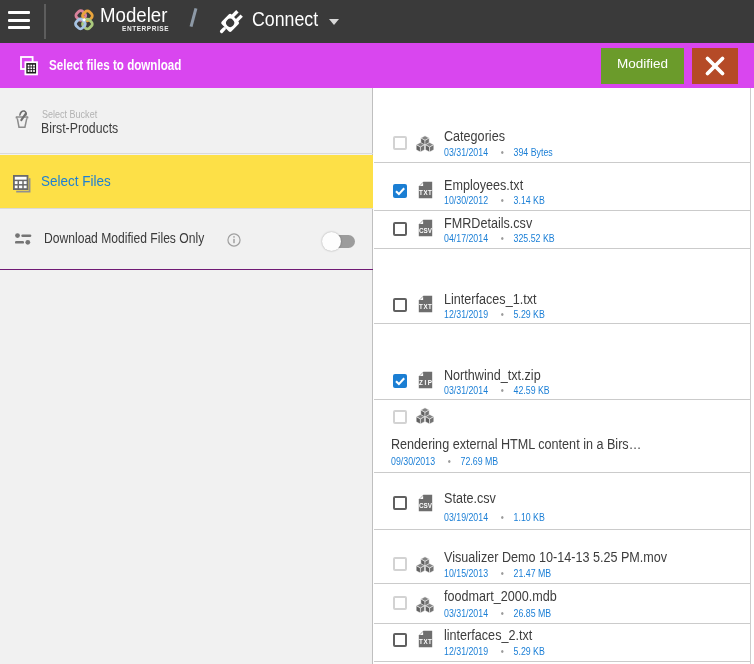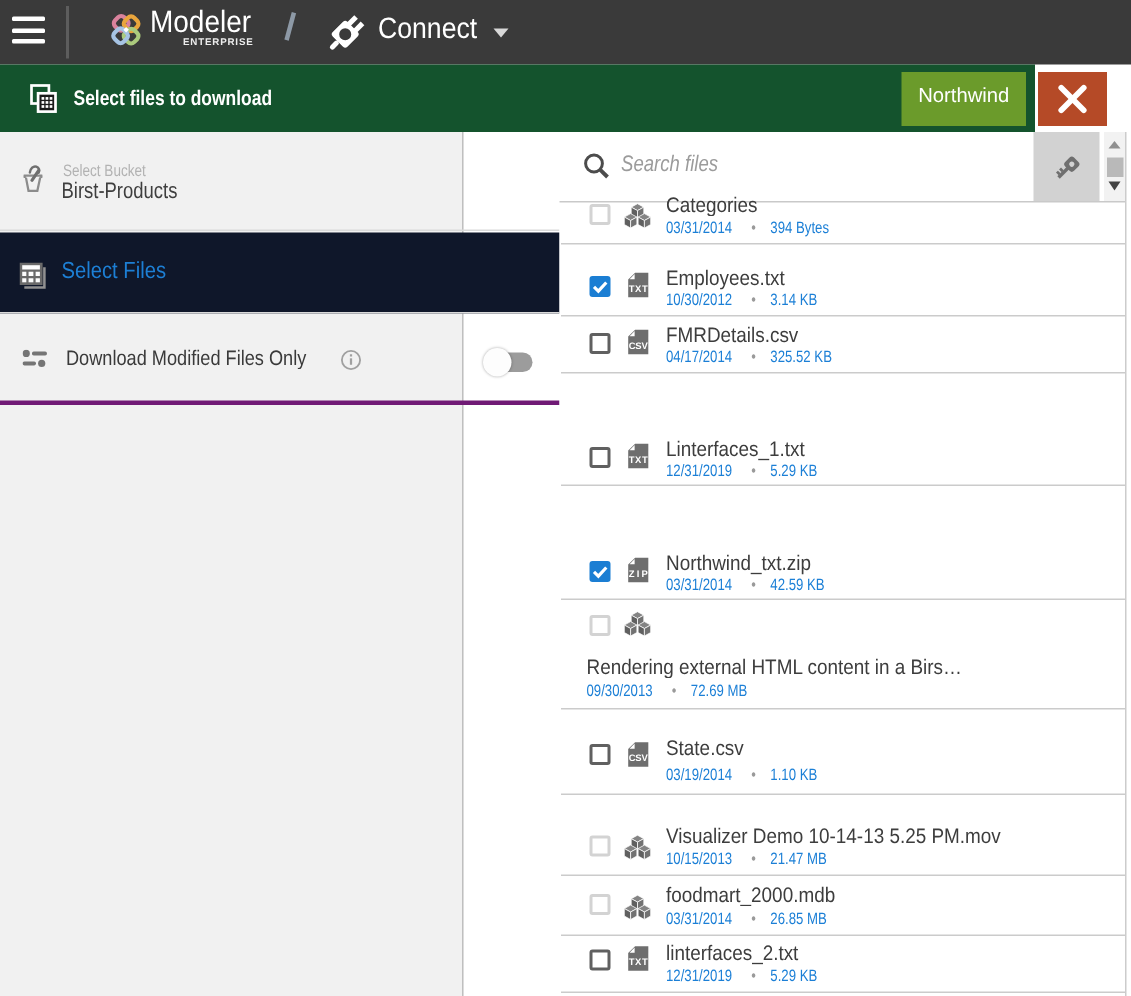--- a/index.html
+++ b/index.html
@@ -1,36 +1,36 @@
 <!DOCTYPE html>
 <html><head>
 <meta charset="utf-8">
 <style>
 *{margin:0;padding:0;box-sizing:border-box;}
 html,body{width:754px;height:664px;overflow:hidden;background:#fff;font-family:"Liberation Sans",sans-serif;}
 .abs{position:absolute;}
 #topbar{position:absolute;left:0;top:0;width:754px;height:43px;background:#3a3a3a;}
-#bar2{position:absolute;left:0;top:43px;width:690px;height:45px;background:#14532d;}
-#leftpanel{position:absolute;left:0;top:88px;width:309px;height:576px;background:#f1f1f1;border-right:1.5px solid #bfbfbf;}
+#bar2{position:absolute;left:0;top:43px;width:754px;height:45px;background:#d946ef;}
+#leftpanel{position:absolute;left:0;top:88px;width:373px;height:576px;background:#f1f1f1;border-right:1.5px solid #bfbfbf;}
 #rightpanel{position:absolute;left:373px;top:88px;width:381px;height:576px;background:#fff;}
 .hbar{position:absolute;left:8px;width:22px;height:3px;background:#fff;border-radius:1px;}
 #tdiv{position:absolute;left:44px;top:4px;width:2px;height:35px;background:#5d5d5d;}
 #modeler{position:absolute;left:100px;top:2.5px;color:#fff;font-size:20.5px;transform:scaleX(0.91);transform-origin:0 0;}
 #enterprise{position:absolute;left:122px;top:24.5px;color:#ececec;font-size:6.5px;font-weight:bold;letter-spacing:0.55px;}
 #slash{position:absolute;left:192px;top:8px;width:2.6px;height:19px;background:#8d99a6;transform:rotate(15deg);}
 #connect{position:absolute;left:252px;top:7.5px;color:#fff;font-size:19.5px;transform:scaleX(0.91);transform-origin:0 0;}
 #caret{position:absolute;left:329px;top:19px;width:0;height:0;border-left:5px solid transparent;border-right:5px solid transparent;border-top:6px solid #d8d8d8;}
 #sftd{position:absolute;left:49px;top:14px;color:#fff;font-size:14px;font-weight:bold;transform:scaleX(0.83);transform-origin:0 0;white-space:nowrap;}
 #btn-dl{position:absolute;left:601px;top:5px;width:83px;height:36px;background:#6b9b2b;color:#fff;font-size:13.5px;text-align:center;line-height:31.5px;}
 #btn-x{position:absolute;left:692px;top:5px;width:46px;height:36px;background:#b54a27;}
 
 .lrow{position:absolute;left:0;width:373px;}
 #lr1{top:0;height:66px;border-bottom:1px solid #dadada;}
-#lr2{top:67px;height:54px;background:#0f172a;border-bottom:1px solid #dadada;}
-#lr3{top:122px;height:60px;border-bottom:3px solid #701a75;}
+#lr2{top:67px;height:54px;background:#fde047;border-bottom:1px solid #dadada;}
+#lr3{top:122px;height:60px;border-bottom:1px solid #701a75;}
 .lbl-sm{position:absolute;left:41.5px;top:19.5px;font-size:11px;color:#b2b2b2;transform:scaleX(0.82);transform-origin:0 0;}
 .lbl-main{position:absolute;left:41px;top:31px;font-size:15px;color:#3e3e3e;transform:scaleX(0.82);transform-origin:0 0;}
 #selfiles{position:absolute;left:41px;top:16.5px;font-size:15.5px;color:#1d7fd4;transform:scaleX(0.87);transform-origin:0 0;}
 #dlmod{position:absolute;left:44px;top:19.5px;font-size:14px;color:#3a3a3a;transform:scaleX(0.865);transform-origin:0 0;}
 
 #toggletrack{position:absolute;left:328px;top:25px;width:27px;height:13px;background:#9c9c9c;border-radius:7px;}
 #toggleknob{position:absolute;left:321.5px;top:21.5px;width:19px;height:19px;background:#fdfdfd;border-radius:50%;box-shadow:0 0 2px rgba(0,0,0,0.35);}
 
 #searchrow{position:absolute;left:0;top:0;width:377px;height:47px;border-bottom:1px solid #c9c9c9;}
 #searchtxt{position:absolute;left:41px;top:13px;font-size:15px;font-style:italic;color:#9b9b9b;transform:scaleX(0.825);transform-origin:0 0;}
@@ -91,21 +91,21 @@
         <rect x="13.1" y="8.7" width="1.8" height="1.8"></rect>
       <rect x="7.7" y="11.4" width="1.8" height="1.8"></rect>
         <rect x="10.4" y="11.4" width="1.8" height="1.8"></rect>
         <rect x="13.1" y="11.4" width="1.8" height="1.8"></rect>
       <rect x="7.7" y="14.1" width="1.8" height="1.8"></rect>
         <rect x="10.4" y="14.1" width="1.8" height="1.8"></rect>
         <rect x="13.1" y="14.1" width="1.8" height="1.8"></rect>
     </g>
   </svg>
   <span id="sftd">Select files to download</span>
-  <div id="btn-dl">Northwind</div>
+  <div id="btn-dl">Modified</div>
   <div id="btn-x">
     <svg width="46" height="36" viewBox="0 0 46 36">
         <g stroke="#fff" stroke-width="3.8" stroke-linecap="round">
           <line x1="15.5" y1="10.5" x2="30.5" y2="25.5"></line>
           <line x1="30.5" y1="10.5" x2="15.5" y2="25.5"></line>
         </g>
       </svg>
   </div>
 </div>
 <div id="leftpanel">
@@ -150,43 +150,20 @@
     <svg class="icon" style="left:226.5px;top:23px" width="14" height="14" viewBox="0 0 15 15">
       <circle cx="7.5" cy="7.5" r="6.5" fill="none" stroke="#a0a0a0" stroke-width="1.3"></circle>
       <rect x="6.7" y="6.3" width="1.6" height="4.6" fill="#a0a0a0"></rect>
       <rect x="6.7" y="3.4" width="1.6" height="1.6" fill="#a0a0a0"></rect>
     </svg>
     <div id="toggletrack"></div>
     <div id="toggleknob"></div>
   </div>
 </div>
 <div id="rightpanel">
-  <div id="searchrow">
-    <svg class="abs" style="left:15.5px;top:13.5px" width="18" height="18" viewBox="0 0 18 18">
-      <circle cx="7" cy="7" r="5.6" fill="none" stroke="#4c4c4c" stroke-width="2"></circle>
-      <line x1="11.2" y1="11.2" x2="16" y2="16" stroke="#4c4c4c" stroke-width="2.6"></line>
-    </svg>
-    <span id="searchtxt">Search files</span>
-    <div id="keybtn">
-      <svg class="abs" style="left:12px;top:14.5px" width="20" height="20" viewBox="0 0 24 24">
-        <g transform="rotate(45 12 12)" fill="#6f6f6f">
-          <rect x="7" y="1" width="10" height="10" rx="2.5"></rect>
-          <circle cx="12" cy="6" r="2.1" fill="#d2d2d2"></circle>
-          <rect x="10.6" y="10" width="2.8" height="11"></rect>
-          <rect x="7.8" y="14" width="3" height="2.2"></rect>
-          <rect x="7.8" y="17.5" width="3" height="2.2"></rect>
-        </g>
-      </svg>
-    </div>
-    <div id="sbar">
-      <div id="sb-up"></div>
-      <div id="sb-thumb"></div>
-      <div id="sb-down"></div>
-    </div>
-  </div>
   <div id="rborder"></div>
 
   <div class="frow" style="top:36px;height:39px">
     <div class="cb dis" style="top:12px"></div>
     <svg class="icon cubes" style="left:42px;top:11px" width="18" height="17" viewBox="0 0 18 17">
         <path d="M9 0.8000000000000007 L13.2 3.1000000000000005 L9 5.4 L4.8 3.1000000000000005 Z" fill="#848484" stroke="#fff" stroke-width="0.5"></path>
         <path d="M4.8 3.1000000000000005 L9 5.4 L9 10.4 L4.8 8.100000000000001 Z" fill="#606060" stroke="#fff" stroke-width="0.5"></path>
         <path d="M13.2 3.1000000000000005 L9 5.4 L9 10.4 L13.2 8.100000000000001 Z" fill="#727272" stroke="#fff" stroke-width="0.5"></path>
         <path d="M4.4 7.4 L8.600000000000001 9.7 L4.4 12 L0.20000000000000018 9.7 Z" fill="#848484" stroke="#fff" stroke-width="0.5"></path>
         <path d="M0.20000000000000018 9.7 L4.4 12 L4.4 17 L0.20000000000000018 14.7 Z" fill="#606060" stroke="#fff" stroke-width="0.5"></path>

